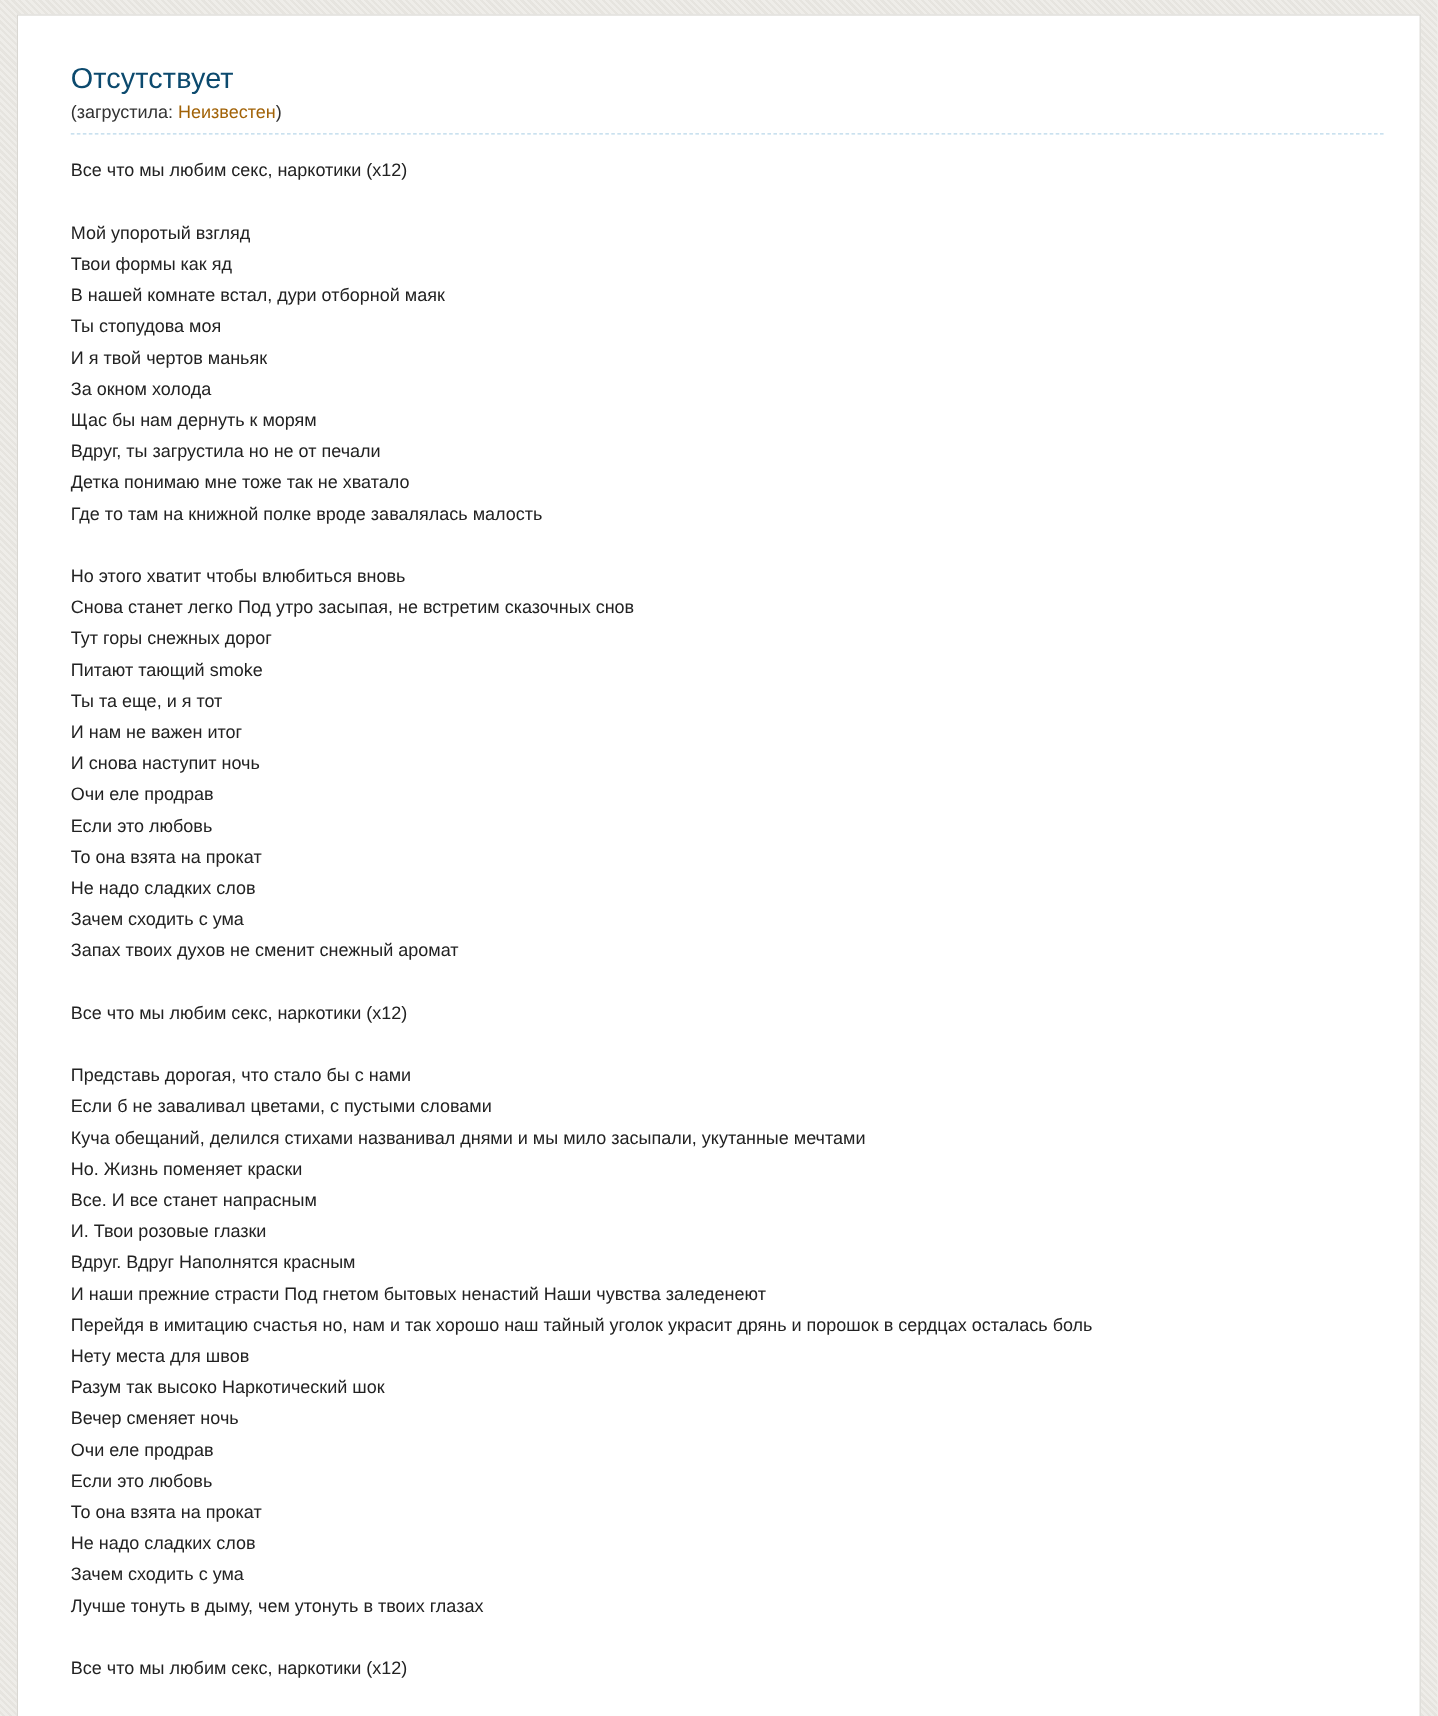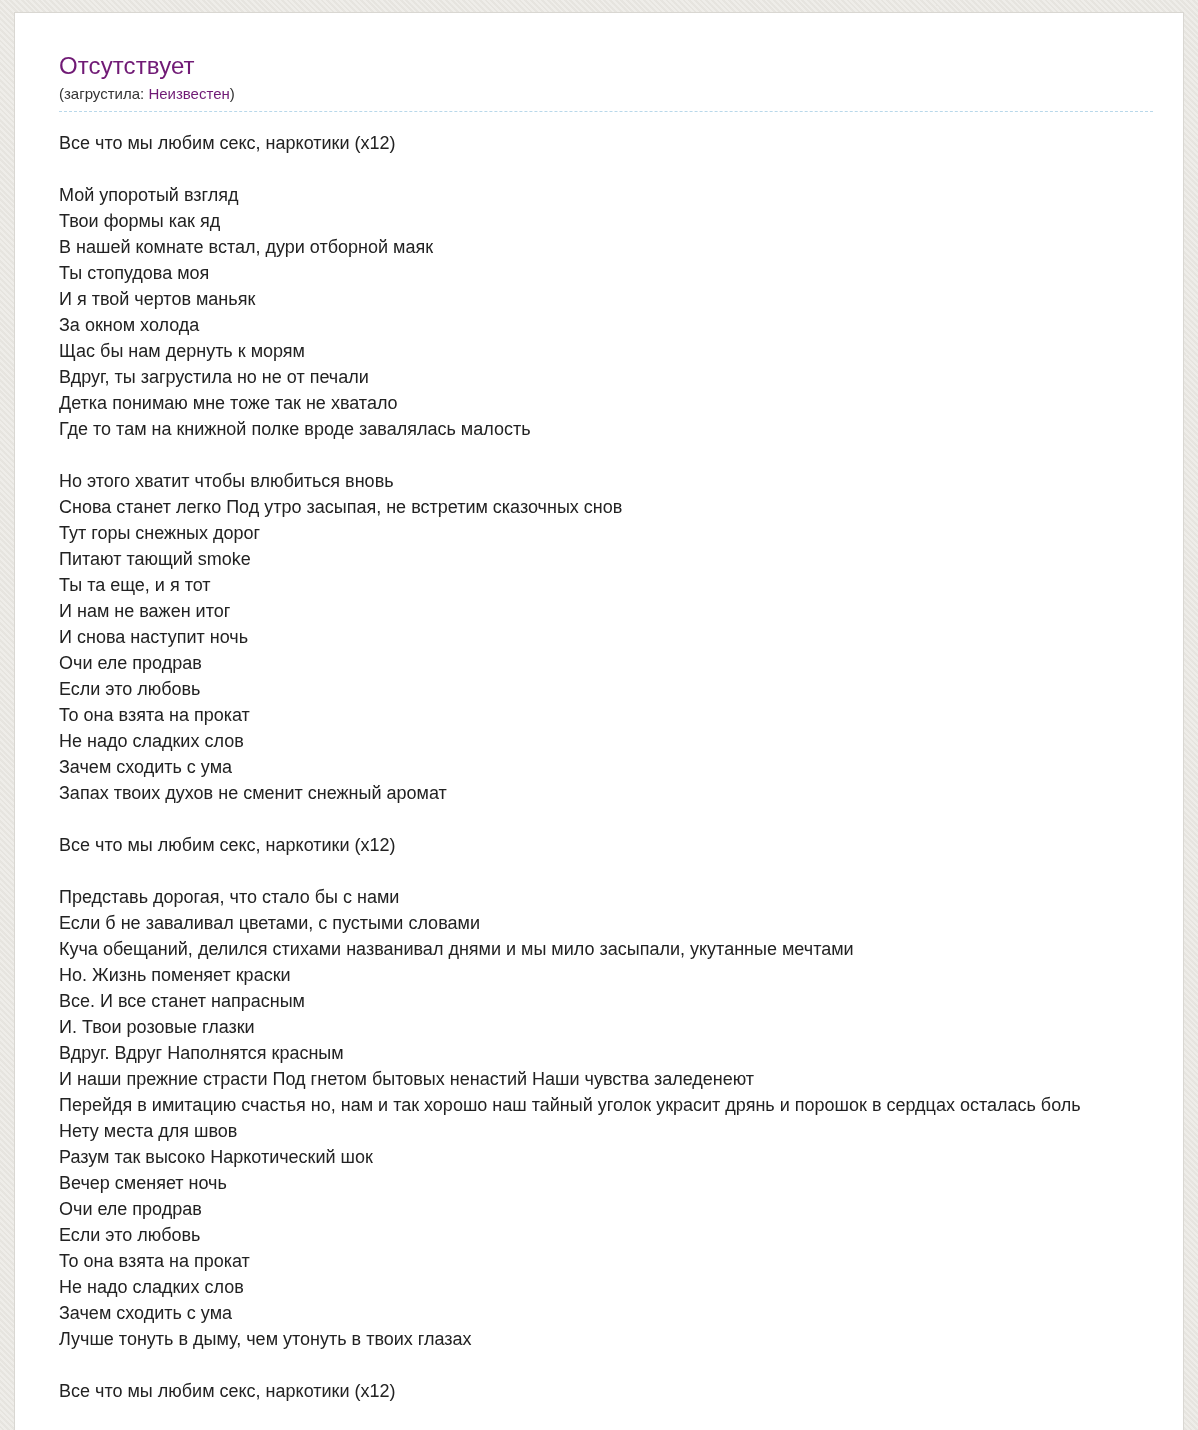--- a/index.html
+++ b/index.html
@@ -23,43 +23,43 @@
       #e9e7e2;
   }
   .sheet {
     background: #ffffff;
     border: 1px solid #d9d7d2;
     box-sizing: border-box;
     min-height: 1402px;
     padding: 30px 30px 40px 30px;
   }
   .song-title {
-    color: #701a75;
+    color: #0c4a6e;
     font-size: 24px;
     line-height: 30px;
     font-weight: normal;
     margin: 8px 0 4px 14px;
     letter-spacing: 0.1px;
   }
   .artist-line {
     margin: 0 0 8px 14px;
     font-size: 15px;
     color: #333333;
     padding-bottom: 9px;
     border-bottom: 1px dashed #b9d8ea;
   }
   .artist-line .paren { color: #333333; }
   .artist-link {
-    color: #701a75;
+    color: #a16207;
     text-decoration: none;
     cursor: pointer;
   }
   .lyrics {
     margin: 18px 0 0 14px;
-    font-size: 18px;
+    font-size: 15px;
     line-height: 26px;
     color: #222222;
     white-space: pre-wrap;
     word-wrap: break-word;
   }
   .lyrics .blank { display: block; height: 26px; }
   .line { display: block; }
 </style>
 </head>
 <body>

